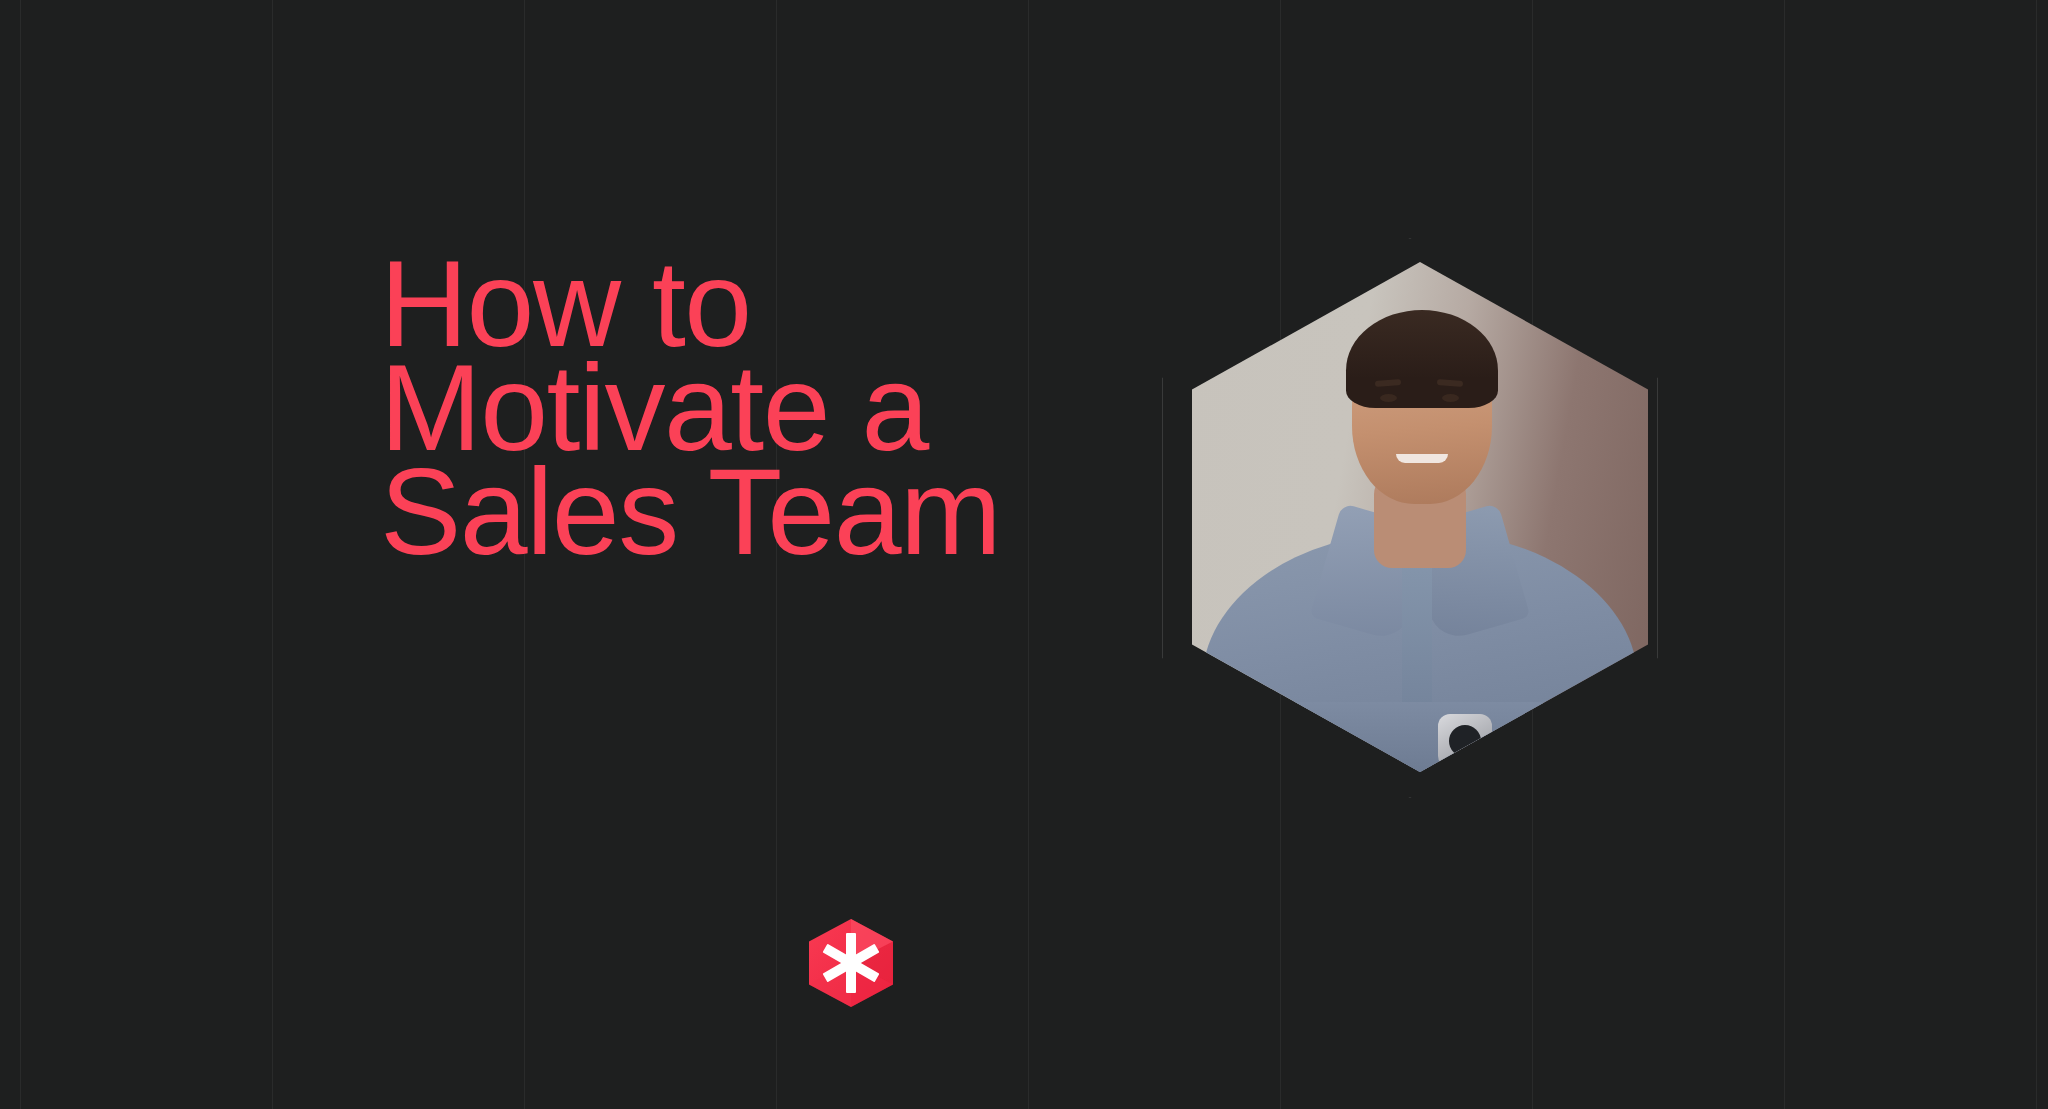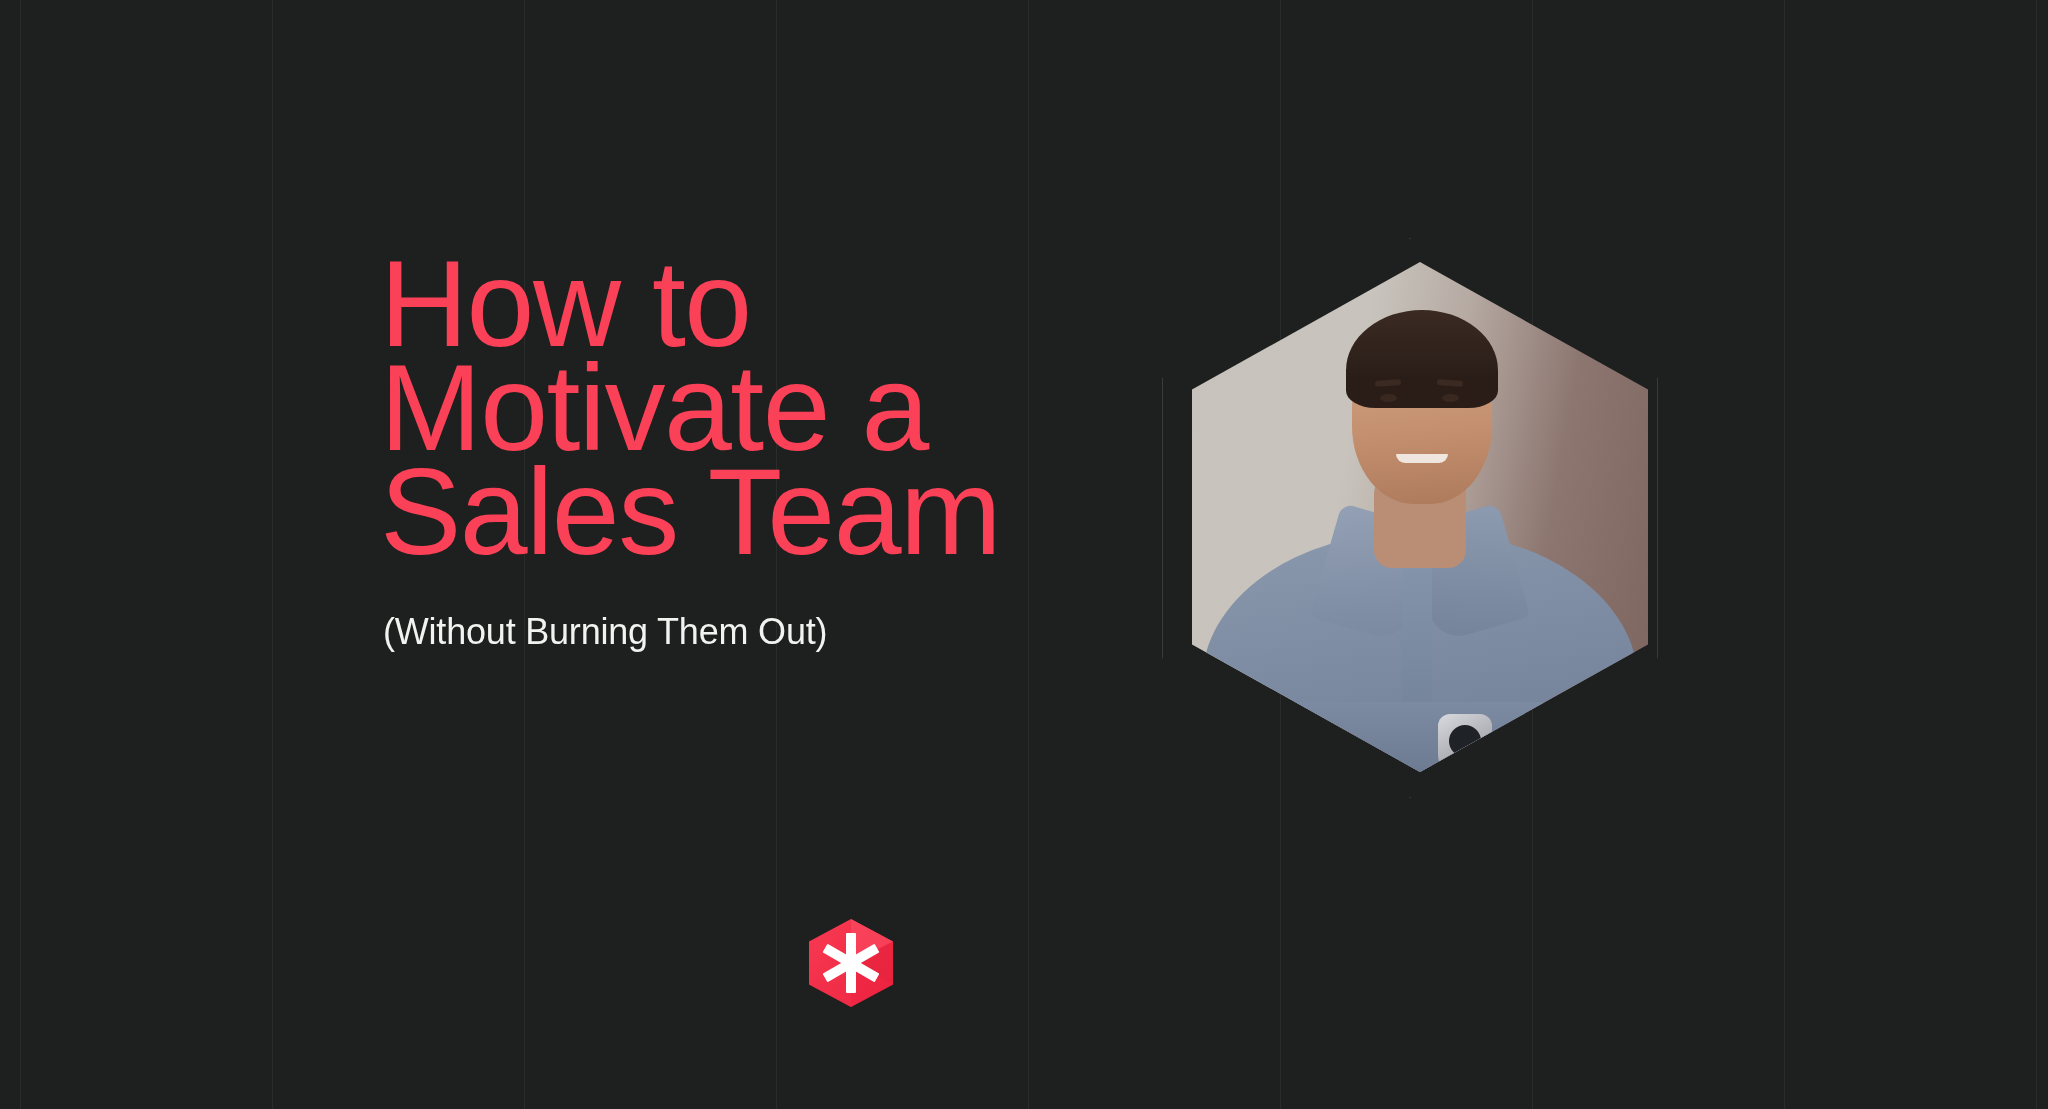--- a/index.html
+++ b/index.html
@@ -197,21 +197,20 @@
 <body>
 
 <div class="canvas">
 
   <div class="grid"></div>
 
   <div class="text-block">
     <h1 class="headline">How to
 Motivate a
 Sales Team</h1>
-    <p class="subhead">(Without Burning Them Out)</p>
   </div>
 
   <div class="hex-wrap">
 
     <div class="hex-outline">
       <svg width="526" height="582" viewBox="0 0 526 582" aria-hidden="true">
         <polygon points="263,6 520,151 520,431 263,576 6,431 6,151" fill="none" stroke="rgba(255,255,255,0.13)" stroke-width="1.6" stroke-linejoin="round"></polygon>
       </svg>
     </div>
 

